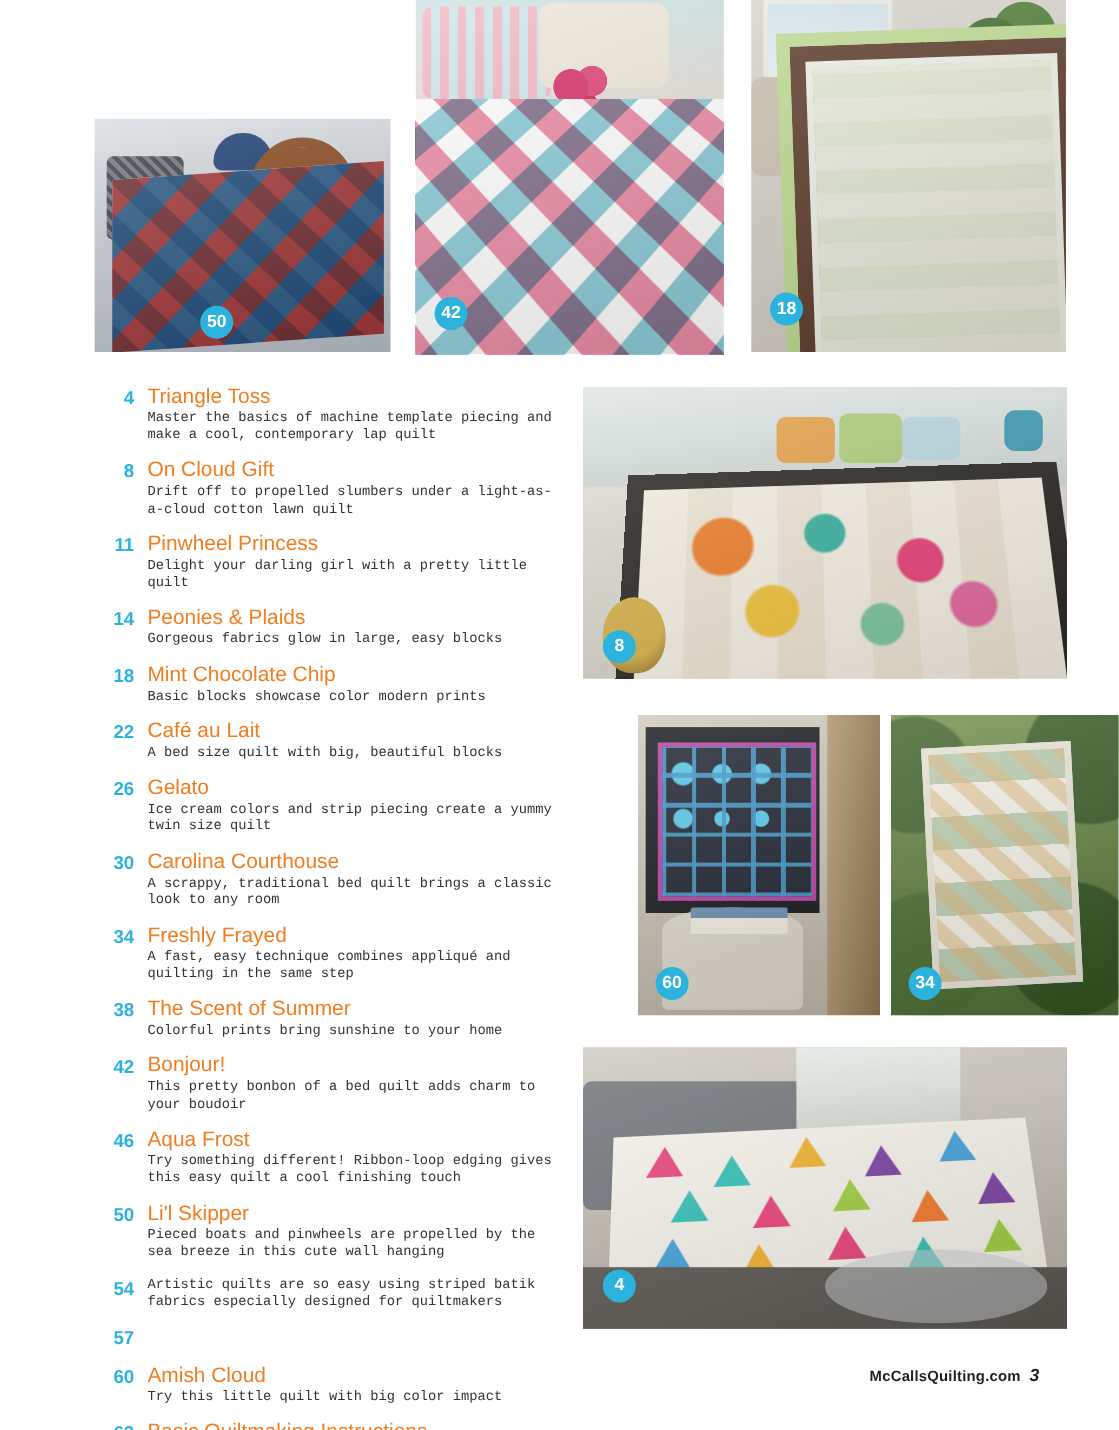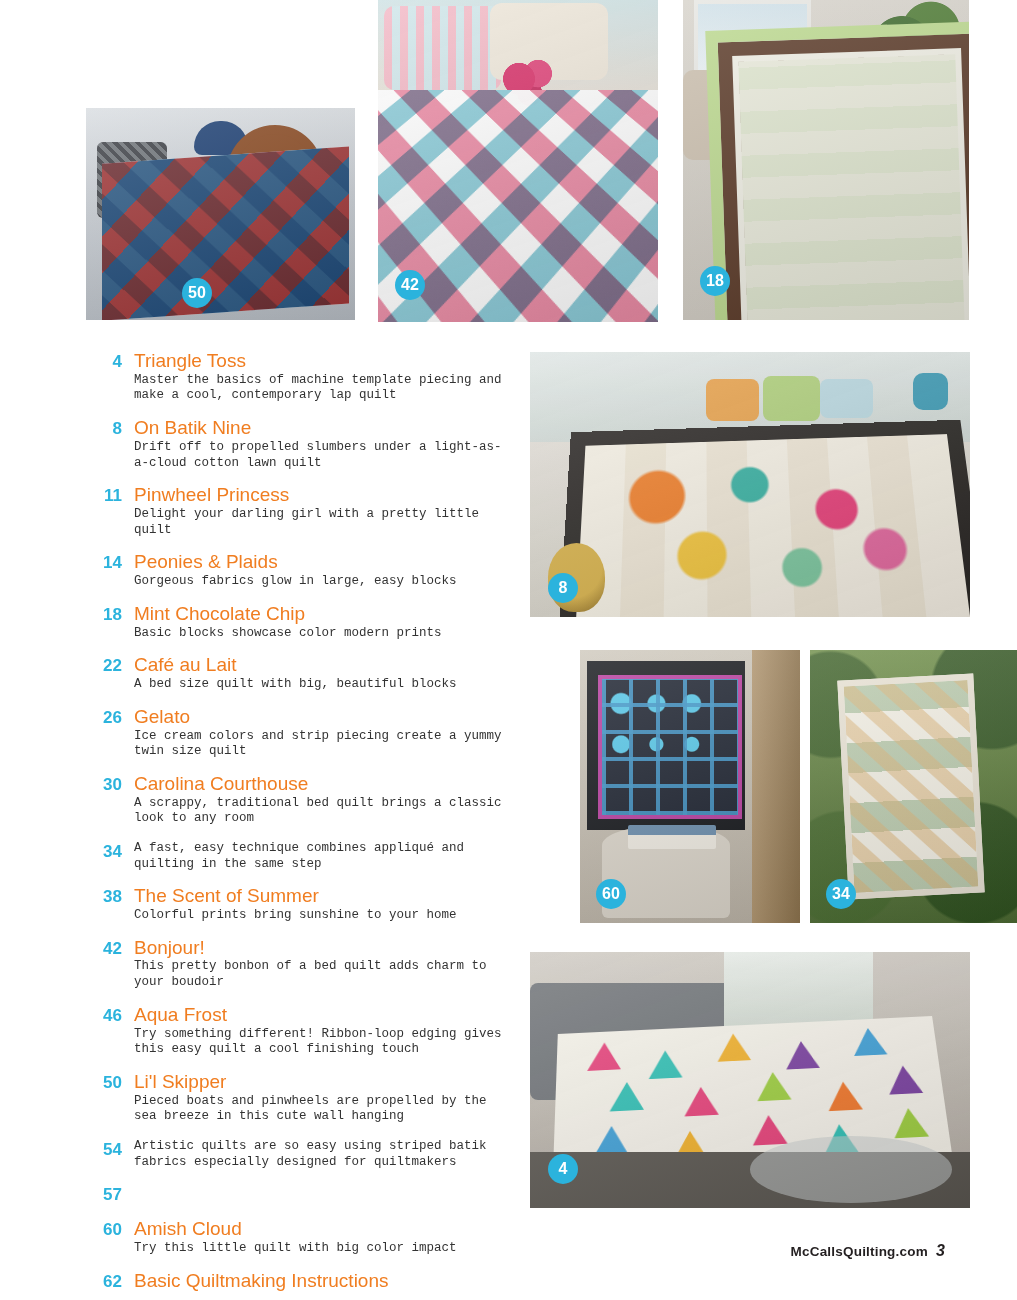--- a/index.html
+++ b/index.html
@@ -414,21 +414,21 @@
       <div class="toc-page">4</div>
       <div class="toc-body">
         <div class="toc-title">Triangle Toss</div>
         <div class="toc-desc">Master the basics of machine template piecing and make a cool, contemporary lap quilt</div>
       </div>
     </div>
 
     <div class="toc-entry">
       <div class="toc-page">8</div>
       <div class="toc-body">
-        <div class="toc-title">On Batik Nine</div>
+        <div class="toc-title">On Cloud Gift</div>
         <div class="toc-desc">Drift off to propelled slumbers under a light-as-a-cloud cotton lawn quilt</div>
       </div>
     </div>
 
     <div class="toc-entry">
       <div class="toc-page">11</div>
       <div class="toc-body">
         <div class="toc-title">Pinwheel Princess</div>
         <div class="toc-desc">Delight your darling girl with a pretty little quilt</div>
       </div>
@@ -470,20 +470,21 @@
       <div class="toc-page">30</div>
       <div class="toc-body">
         <div class="toc-title">Carolina Courthouse</div>
         <div class="toc-desc">A scrappy, traditional bed quilt brings a classic look to any room</div>
       </div>
     </div>
 
     <div class="toc-entry">
       <div class="toc-page">34</div>
       <div class="toc-body">
+        <div class="toc-title">Freshly Frayed</div>
         <div class="toc-desc">A fast, easy technique combines appliqué and quilting in the same step</div>
       </div>
     </div>
 
     <div class="toc-entry">
       <div class="toc-page">38</div>
       <div class="toc-body">
         <div class="toc-title">The Scent of Summer</div>
         <div class="toc-desc">Colorful prints bring sunshine to your home</div>
       </div>

